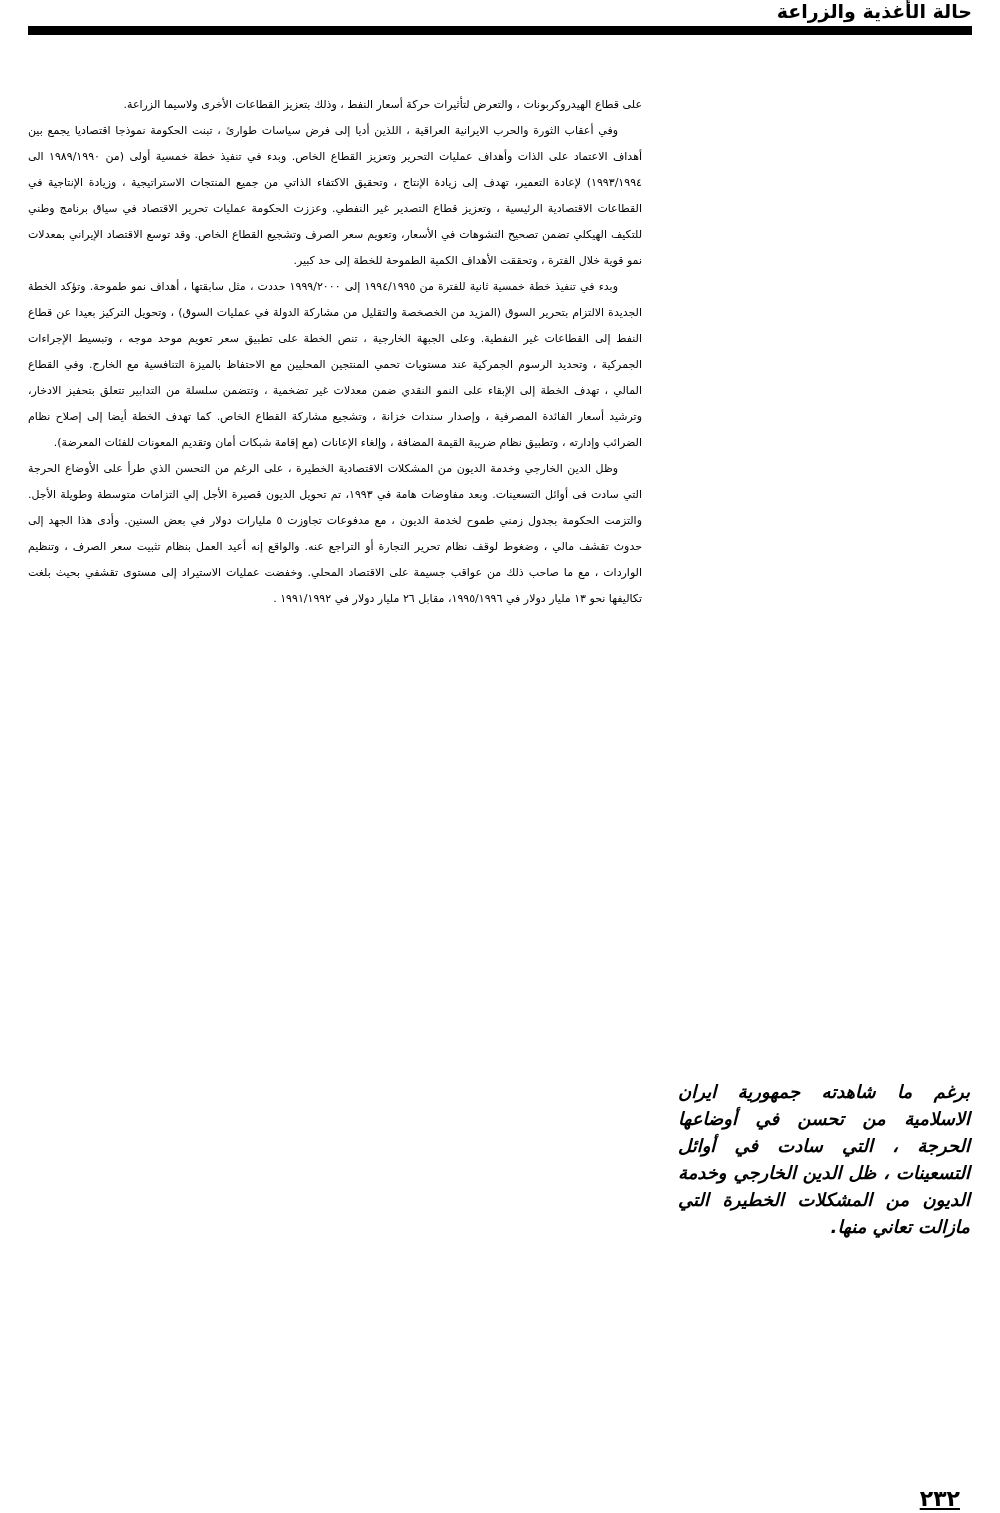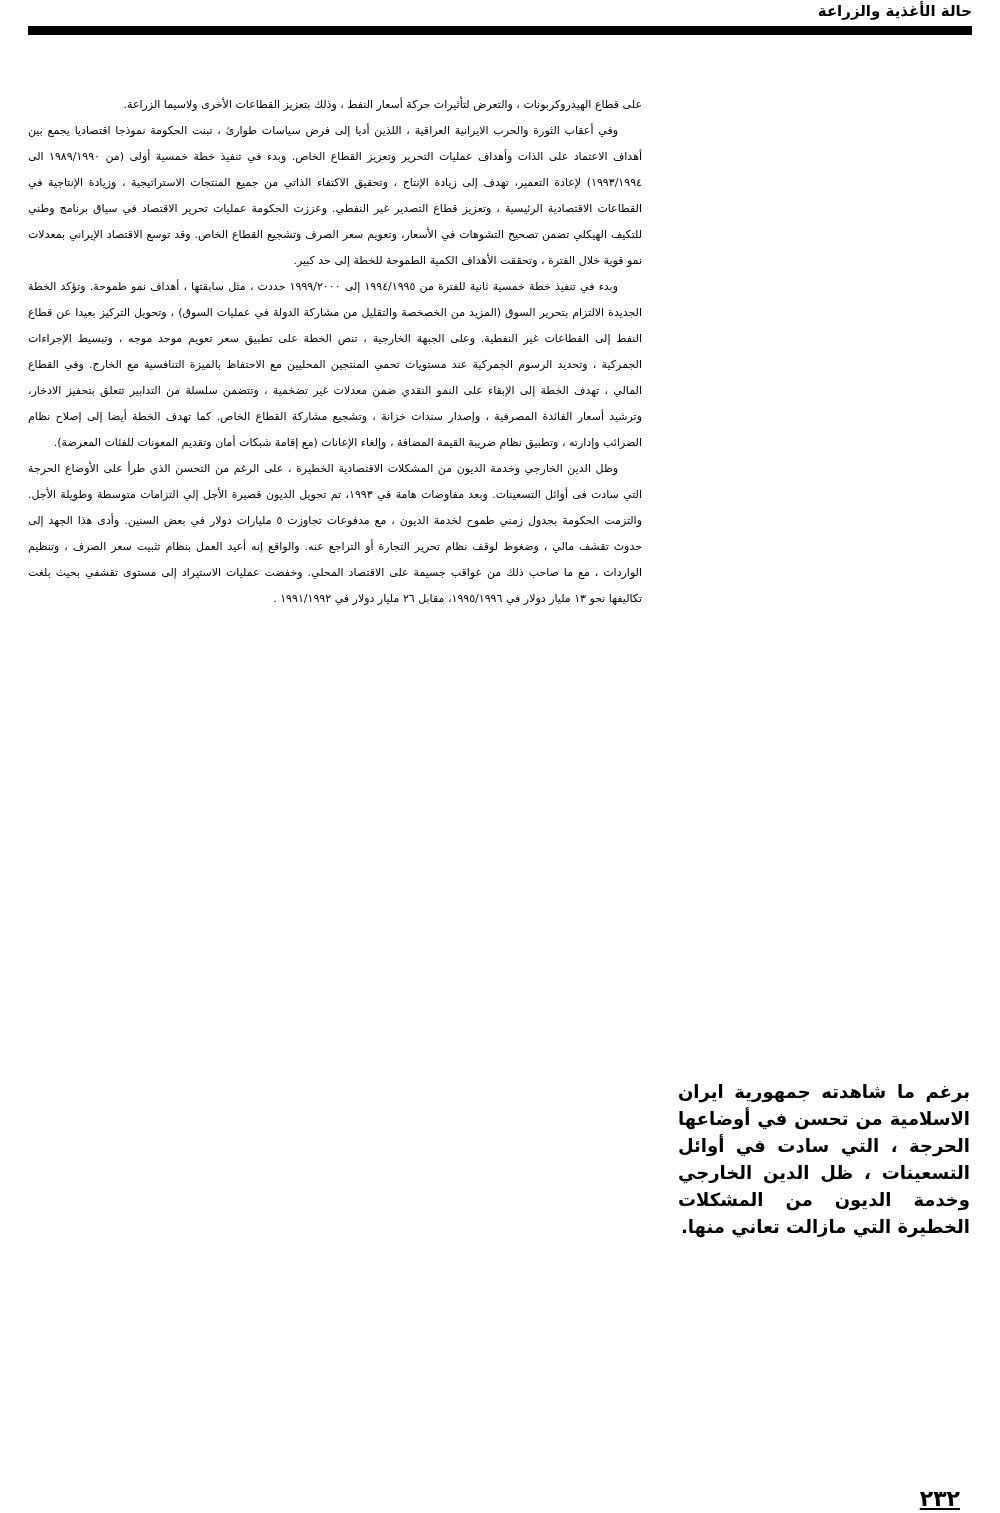--- a/index.html
+++ b/index.html
@@ -19,21 +19,21 @@
       position: absolute;
       top: 0;
       right: 28px;
       width: 944px;
       height: 40px;
     }
     .header-title {
       position: absolute;
       right: 0;
       top: 0;
-      font-size: 15px;
+      font-size: 19px;
       font-weight: bold;
       line-height: 22px;
       direction: rtl;
       letter-spacing: 0.5px;
     }
     .header-rule {
       position: absolute;
       right: 0;
       top: 26px;
       width: 944px;
@@ -62,20 +62,21 @@
     .sidebar-pullquote {
       position: absolute;
       top: 1078px;
       left: 678px;
       width: 292px;
       direction: rtl;
       text-align: justify;
       text-align-last: right;
       font-size: 18px;
       font-weight: bold;
+      font-style: italic;
       line-height: 27px;
     }
     .page-number {
       position: absolute;
       top: 1488px;
       right: 40px;
       font-size: 22px;
       font-weight: bold;
       direction: rtl;
       line-height: 22px;

